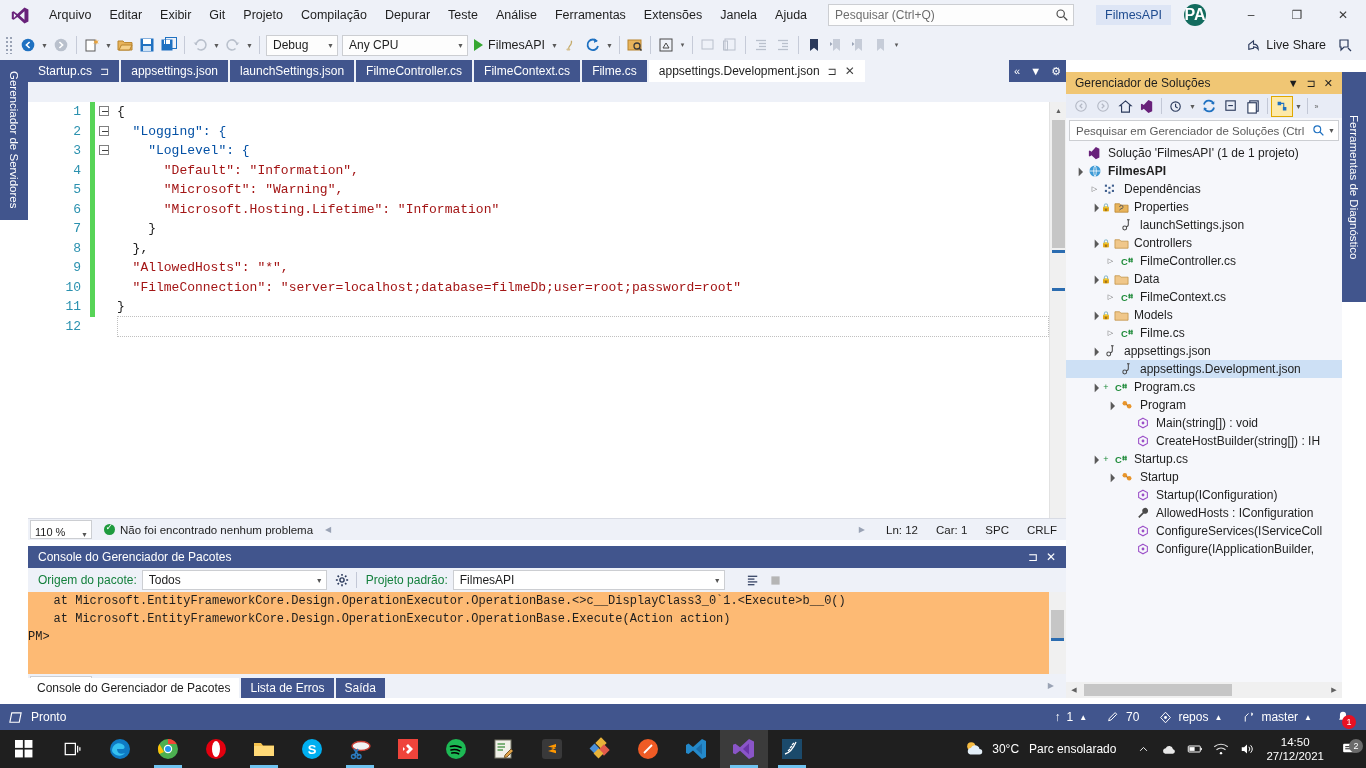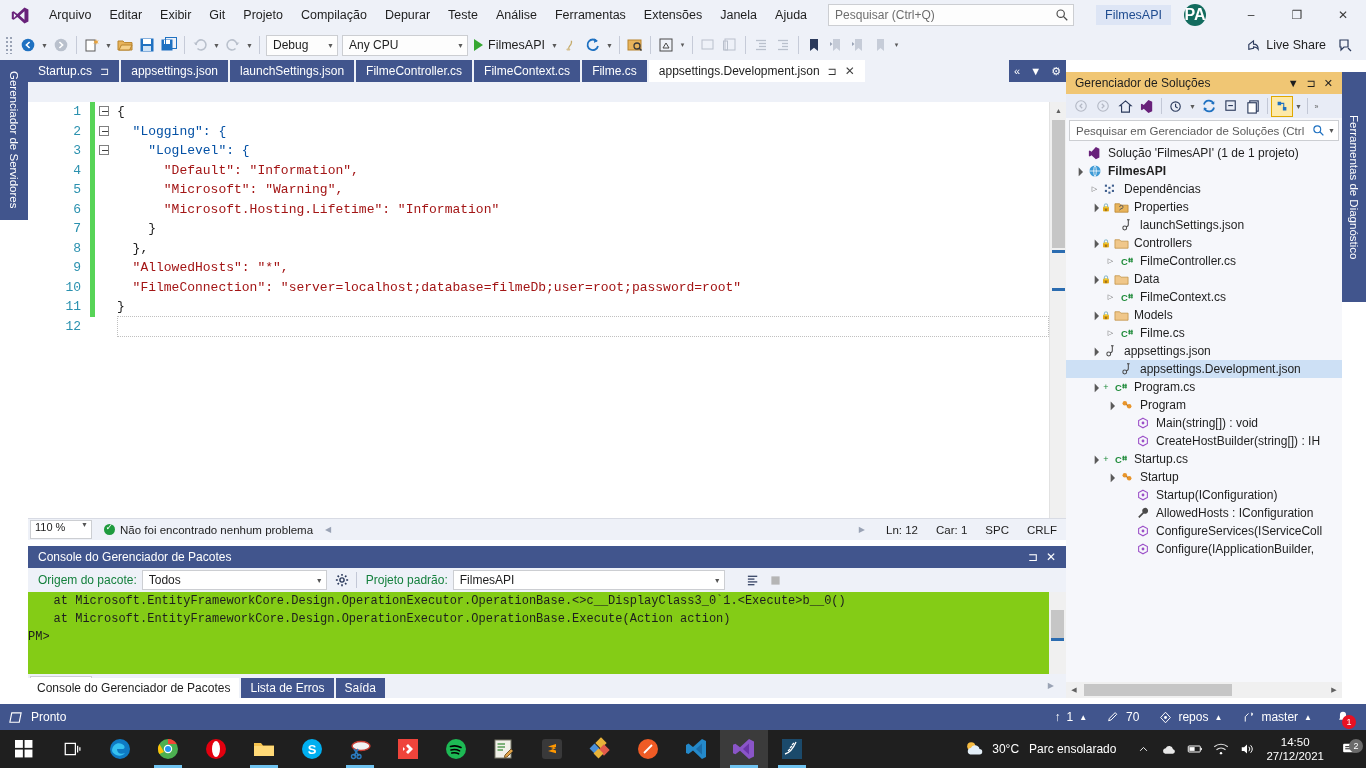--- a/index.html
+++ b/index.html
@@ -146,21 +146,21 @@
   .ed-vscroll .marker { position: absolute; left: 2px; width: 13px; height: 3px; background: #2b6cb0; }
   .ed-vscroll .arrow { position: absolute; left: 0; width: 17px; height: 16px; display: flex; align-items: center; justify-content: center; font-size: 7px; color: #606060; }
 
   .status-ed {
     position: absolute; left: 28px; top: 518px; width: 1038px; height: 22px;
     background: #eef1f8; border-top: 1px solid #d8dbe4;
     display: flex; align-items: center; font-size: 11.5px; color: #1e1e1e;
   }
   .zoom-combo {
     width: 62px; height: 19px; margin-left: 2px; background: #fff; border: 1px solid #ccced2;
-    display: flex; align-items: flex-start; padding: 0 3px 0 4px; font-size: 11px;
+    display: flex; align-items: flex-end; padding: 0 3px 0 4px; font-size: 11px;
   }
   .zoom-combo .cc { margin-left: auto; font-size: 7px; color: #555; }
   .ok-dot { width: 11px; height: 11px; border-radius: 50%; background: #1f9b3e; margin: 0 5px 0 12px; position: relative; }
   .ok-dot::after { content: '✓'; position: absolute; left: 1.5px; top: -2px; font-size: 9px; color: #fff; }
   .hscroll-mini { flex: 1; height: 14px; margin: 0 12px; display: flex; align-items: center; justify-content: space-between; color: #9aa3b5; font-size: 8px; }
   .st-field { padding: 0 9px; font-size: 11.5px; }
 
   
   .pmc { position: absolute; left: 28px; top: 546px; width: 1038px; height: 152px; background: #eef1f8; }
   .pmc-title {
@@ -171,21 +171,21 @@
   .pmc-title .icn { padding: 0 4px; font-size: 12px; }
   .pmc-bar { height: 24px; display: flex; align-items: center; padding: 0 4px; }
   .pmc-lab { font-size: 12px; color: #15803d; padding: 0 5px 0 6px; }
   .pmc-combo {
     height: 20px; background: #fff; border: 1px solid #ccced2;
     display: flex; align-items: center; padding: 0 3px 0 6px; font-size: 12px; color: #1e1e1e;
   }
   .pmc-combo .cc { margin-left: auto; font-size: 7px; color: #555; padding-left: 8px; }
   .pmc-out {
     position: absolute; left: 0; top: 46px; width: 1038px; height: 92px;
-    background: #84cc16; font-family: "Liberation Mono", monospace; font-size: 12px;
+    background: #fdba74; font-family: "Liberation Mono", monospace; font-size: 12px;
     overflow: hidden;
   }
   .pmc-line { height: 18px; line-height: 18px; white-space: pre; padding-left: 4px; color: #1e1e1e; }
   .pmc-err { background: #8b2222; color: #ffffff; display: inline-block; padding: 0 2px; }
   .pmc-vscroll { position: absolute; right: 0; top: 46px; width: 17px; height: 82px; background: #f0f0f0; }
   .pmc-vscroll .thumb { position: absolute; left: 2px; top: 18px; width: 13px; height: 30px; background: #c6c6c6; }
   .pmc-vscroll .marker { position: absolute; left: 2px; top: 46px; width: 13px; height: 3px; background: #2b6cb0; }
   .pmc-status { position: absolute; left: 0; top: 128px; width: 1038px; height: 22px; background: #eef1f8; display: flex; align-items: center; }
   .pmc-tabs { position: absolute; left: 28px; top: 678px; width: 1038px; height: 20px; display: flex; align-items: flex-end; }
   .pmc-tab { height: 20px; background: #41558d; color: #fff; font-size: 12px; display: flex; align-items: center; padding: 0 9px; margin-right: 2px; }

